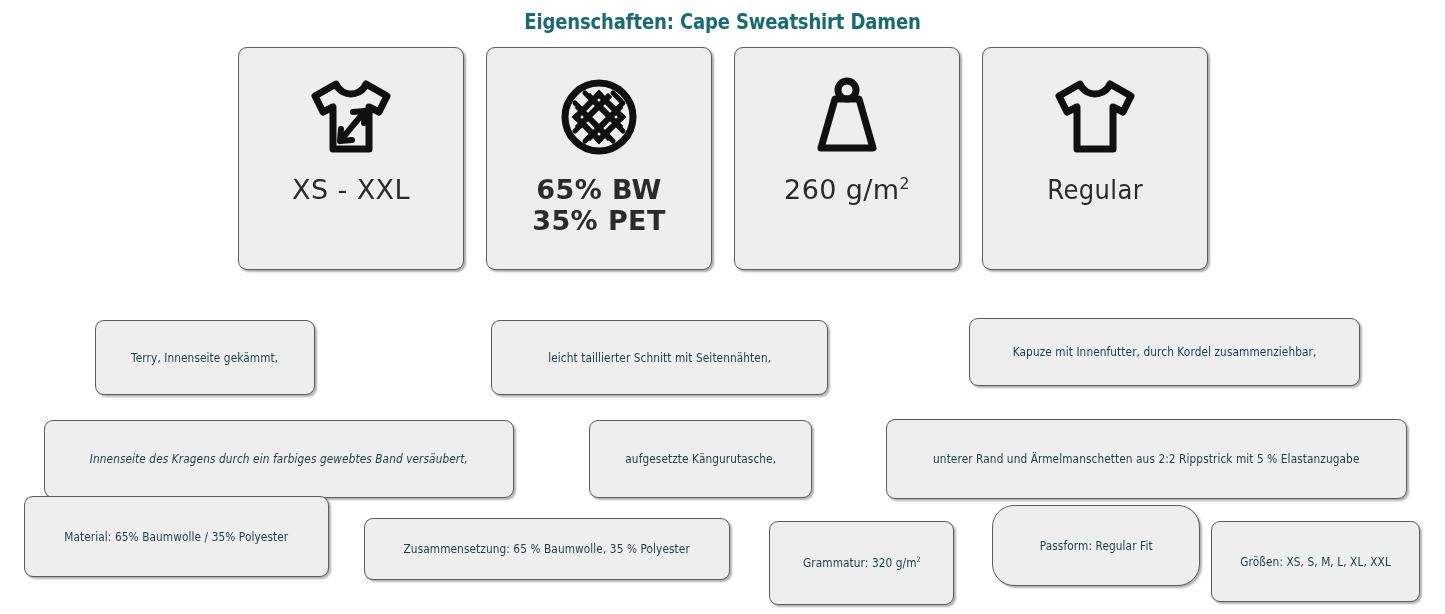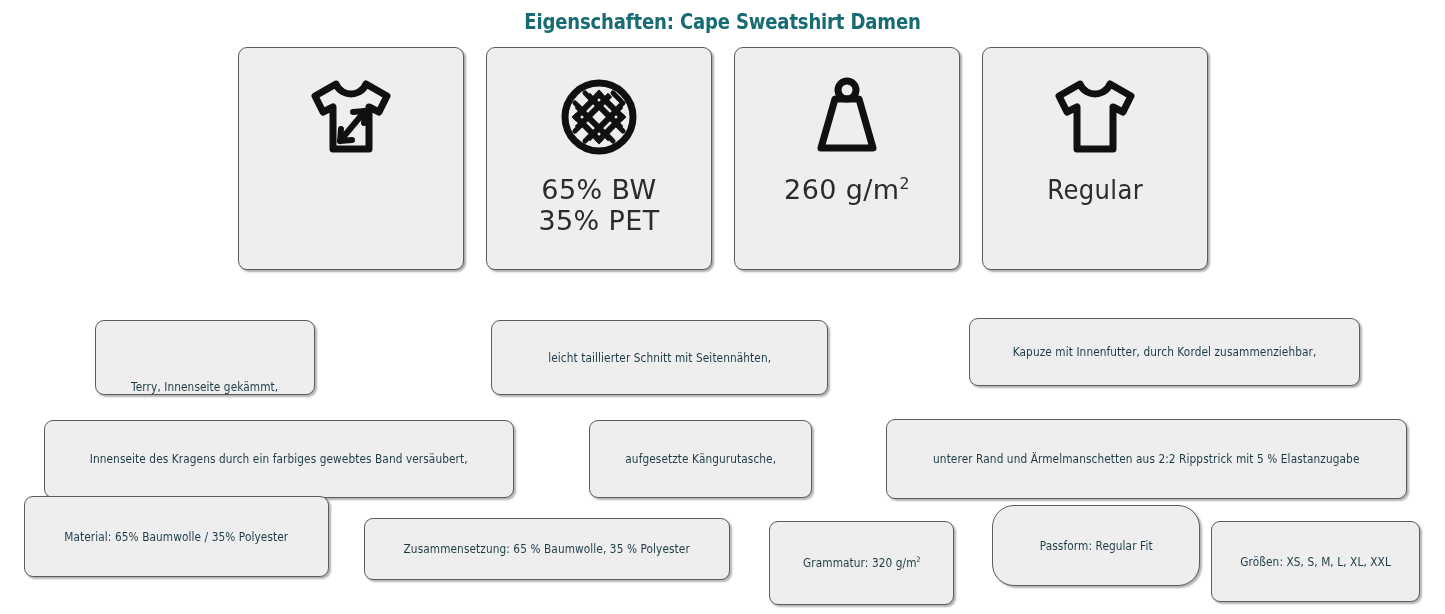--- a/index.html
+++ b/index.html
@@ -68,21 +68,21 @@
   .icon-card .card-label.narrow {
     transform: scaleX(0.90);
   }
   .icon-card .card-label sup {
     font-size: 0.58em;
     vertical-align: super;
     line-height: 0;
   }
 
   #card-size   { left: 238px; }
-  #card-fabric { left: 486px; }
+  #card-fabric { left: 486px; font-weight: bold; }
   #card-weight { left: 734px; }
   #card-fit    { left: 982px; }
 
   
   .pill {
     position: absolute;
     background: #eeeeee;
     border: 1px solid #5c5c5c;
     border-radius: 9px;
     box-shadow: 2px 2px 2px rgba(0,0,0,0.30);
@@ -101,26 +101,26 @@
     white-space: nowrap;
     letter-spacing: 0.1px;
   }
   .pill .pill-text sup {
     font-size: 0.62em;
     vertical-align: super;
     line-height: 0;
   }
 
   
-  #pill-terry   { left: 95px;  top: 320px; width: 220px; height: 75px; align-items: flex-end; }
+  #pill-terry   { left: 95px;  top: 320px; width: 220px; height: 75px; }
   #pill-schnitt { left: 491px; top: 320px; width: 337px; height: 75px; }
   #pill-kapuze  { left: 969px; top: 318px; width: 391px; height: 68px; }
 
   
-  #pill-kragen   { left: 44px;  top: 420px; width: 470px; height: 78px; }
+  #pill-kragen   { left: 44px;  top: 420px; width: 470px; height: 78px; font-style: italic; }
   #pill-tasche   { left: 589px; top: 420px; width: 223px; height: 78px; }
   #pill-rippe    { left: 886px; top: 419px; width: 521px; height: 80px; }
 
   
   #pill-material { left: 24px;   top: 496px; width: 305px; height: 81px; }
   #pill-zusammen { left: 364px;  top: 518px; width: 366px; height: 62px; }
   #pill-grammatur{ left: 769px;  top: 521px; width: 185px; height: 84px; }
   #pill-passform { left: 992px;  top: 505px; width: 208px; height: 81px; border-radius: 22px; }
   #pill-groessen { left: 1211px; top: 521px; width: 209px; height: 81px; }
 </style>
@@ -132,20 +132,21 @@
 <div class="icon-card" id="card-size">
   <div class="glyph">
     <svg width="96" height="76" viewBox="0 0 96 76" fill="none" stroke="#101010" stroke-width="7" stroke-linejoin="round" stroke-linecap="round">
       <path d="M33 5 L12 17 L20 33 L30 28 L30 70 L66 70 L66 28 L76 33 L84 17 L63 5
                C60 13 52 15 48 15 C44 15 36 13 33 5 Z"></path>
       <path d="M37 62 L62 32" stroke-width="6"></path>
       <path d="M62 32 L50 33 M62 32 L61 44" stroke-width="6"></path>
       <path d="M37 62 L49 61 M37 62 L38 50" stroke-width="6"></path>
     </svg>
   </div>
+  <div class="card-label">XS - XXL</div>
 </div>
 
 <div class="icon-card" id="card-fabric">
   <div class="glyph">
     <svg width="80" height="80" viewBox="0 0 80 80">
       <circle cx="40" cy="40" r="34" fill="none" stroke="#101010" stroke-width="7"></circle>
       <g stroke="#101010" stroke-width="6" stroke-linecap="square" fill="none">
         <path d="M20 31 L49 60"></path>
         <path d="M31 20 L60 49"></path>
         <path d="M20 49 L49 20"></path>

